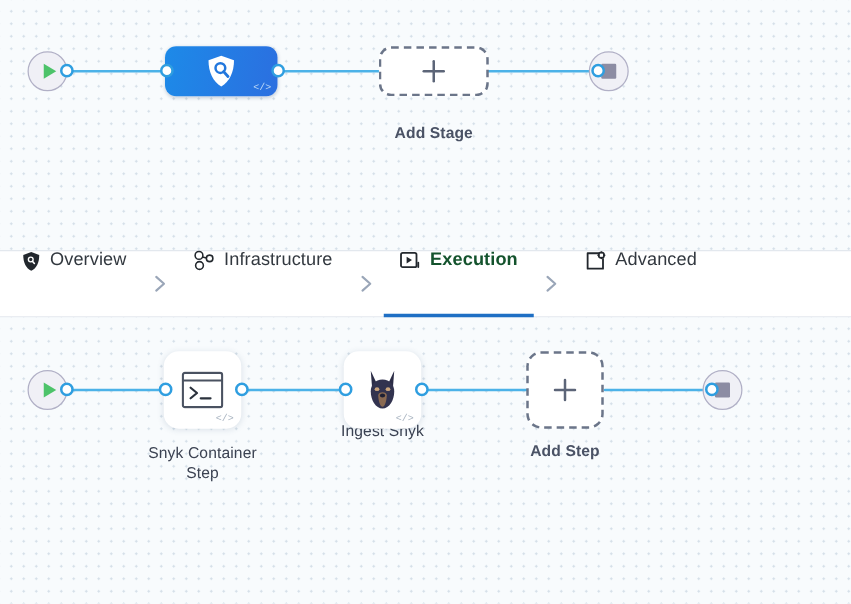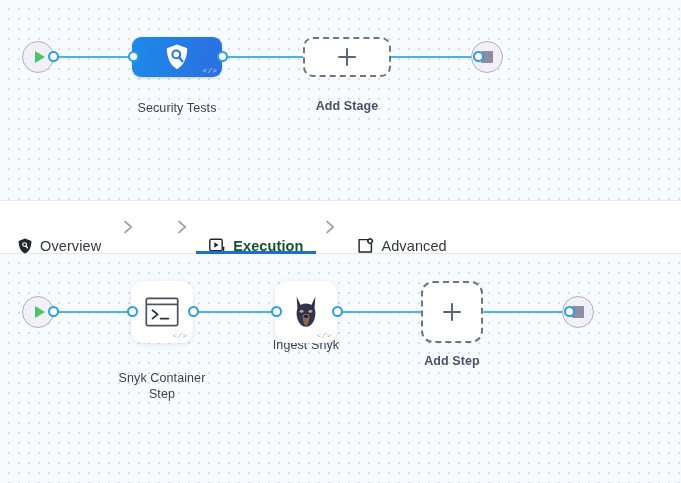--- a/index.html
+++ b/index.html
@@ -161,21 +161,21 @@
     height: 54px;
     background: #ffffff;
     border-top: 1px solid #e3e8ee;
     border-bottom: 1px solid #e3e8ee;
     display: flex;
     align-items: center;
     padding-left: 16px;
   }
   .tab {
     display: flex;
-    align-items: flex-end;
+    align-items: flex-start;
     gap: 7px;
     height: 54px;
     position: relative;
     cursor: pointer;
     white-space: nowrap;
   }
   .tab .tab-label {
     font-size: 14.5px;
     color: #32383f;
     letter-spacing: .1px;
@@ -221,21 +221,20 @@
   <div class="stage-node" style="left:132px; top:37px;">
     <svg width="26" height="28" viewBox="0 0 26 28">
       <path d="M13 1.5 L23.2 5.2 C23.2 14.8 19.6 22.2 13 26.2 C6.4 22.2 2.8 14.8 2.8 5.2 Z" fill="#ffffff"></path>
       <circle cx="12.3" cy="11.4" r="3.9" fill="none" stroke="#2277dd" stroke-width="2"></circle>
       <line x1="14.9" y1="14.3" x2="18.4" y2="18.2" stroke="#2277dd" stroke-width="2.3" stroke-linecap="round"></line>
     </svg>
     <span class="code-badge">&lt;/&gt;</span>
   </div>
   <div class="port" style="left:128px; top:51px;"></div>
   <div class="port" style="left:217px; top:51px;"></div>
-  <div class="caption" style="left:102px; top:100px; width:150px;">Security Tests</div>
 
   <div class="add-node stage-size" style="left:303px; top:37px;">
     <span class="plus-glyph"></span>
   </div>
   <div class="caption muted" style="left:272px; top:98px; width:150px;">Add Stage</div>
 
   <div class="port" style="left:473px; top:51px;"></div>
   <div class="terminal" style="left:471px; top:41px;">
     <div class="stop-sq"></div>
   </div>
@@ -253,20 +252,31 @@
     </span>
     <span class="tab-label">Overview</span>
   </div>
 
   <span class="sep">
     <svg width="11" height="16" viewBox="0 0 11 16">
       <polyline points="2,2.5 8.2,8 2,13.5" fill="none" stroke="#9aa6b8" stroke-width="1.7" stroke-linecap="round" stroke-linejoin="round"></polyline>
     </svg>
   </span>
 
+  <div class="tab">
+    <span class="tab-icon">
+      <svg width="17" height="17" viewBox="0 0 17 17">
+        <circle cx="4.2" cy="4.3" r="3.1" fill="none" stroke="#22272d" stroke-width="1.25"></circle>
+        <circle cx="4.6" cy="12.4" r="3.1" fill="none" stroke="#22272d" stroke-width="1.25"></circle>
+        <circle cx="12.7" cy="6.7" r="2.6" fill="none" stroke="#22272d" stroke-width="1.25"></circle>
+        <line x1="6.9" y1="5.6" x2="10.2" y2="6.4" stroke="#22272d" stroke-width="1.2"></line>
+      </svg>
+    </span>
+    <span class="tab-label">Infrastructure</span>
+  </div>
 
   <span class="sep">
     <svg width="11" height="16" viewBox="0 0 11 16">
       <polyline points="2,2.5 8.2,8 2,13.5" fill="none" stroke="#9aa6b8" stroke-width="1.7" stroke-linecap="round" stroke-linejoin="round"></polyline>
     </svg>
   </span>
 
   <div class="tab active">
     <span class="tab-icon">
       <svg width="17" height="15" viewBox="0 0 17 15">
@@ -315,21 +325,21 @@
     <svg width="34" height="30" viewBox="0 0 34 30">
       <rect x="1.3" y="1.3" width="31.4" height="27.4" rx="1.6" fill="#ffffff" stroke="#4a5261" stroke-width="1.7"></rect>
       <line x1="1.3" y1="7.4" x2="32.7" y2="7.4" stroke="#4a5261" stroke-width="1.7"></line>
       <polyline points="7.5,13.2 12.6,17.4 7.5,21.6" fill="none" stroke="#2b323d" stroke-width="1.8" stroke-linecap="round" stroke-linejoin="round"></polyline>
       <line x1="15.6" y1="21.6" x2="23.4" y2="21.6" stroke="#2b323d" stroke-width="1.8" stroke-linecap="round"></line>
     </svg>
     <span class="code-badge">&lt;/&gt;</span>
   </div>
   <div class="port" style="left:127px; top:52px;"></div>
   <div class="port" style="left:188px; top:52px;"></div>
-  <div class="caption" style="left:92px; top:116px; width:140px;">
+  <div class="caption" style="left:92px; top:100px; width:140px;">
     <div>Snyk Container</div>
     <div>Step</div>
   </div>
 
   <div class="step-node" style="left:275px; top:27px;">
     <svg width="30" height="34" viewBox="0 0 30 34">
 
       <path d="M5.6 1.5 L10.6 12.2 L6.6 14.4 Z" fill="#2b2c46"></path>
       <path d="M24.4 1.5 L19.4 12.2 L23.4 14.4 Z" fill="#2b2c46"></path>
 

